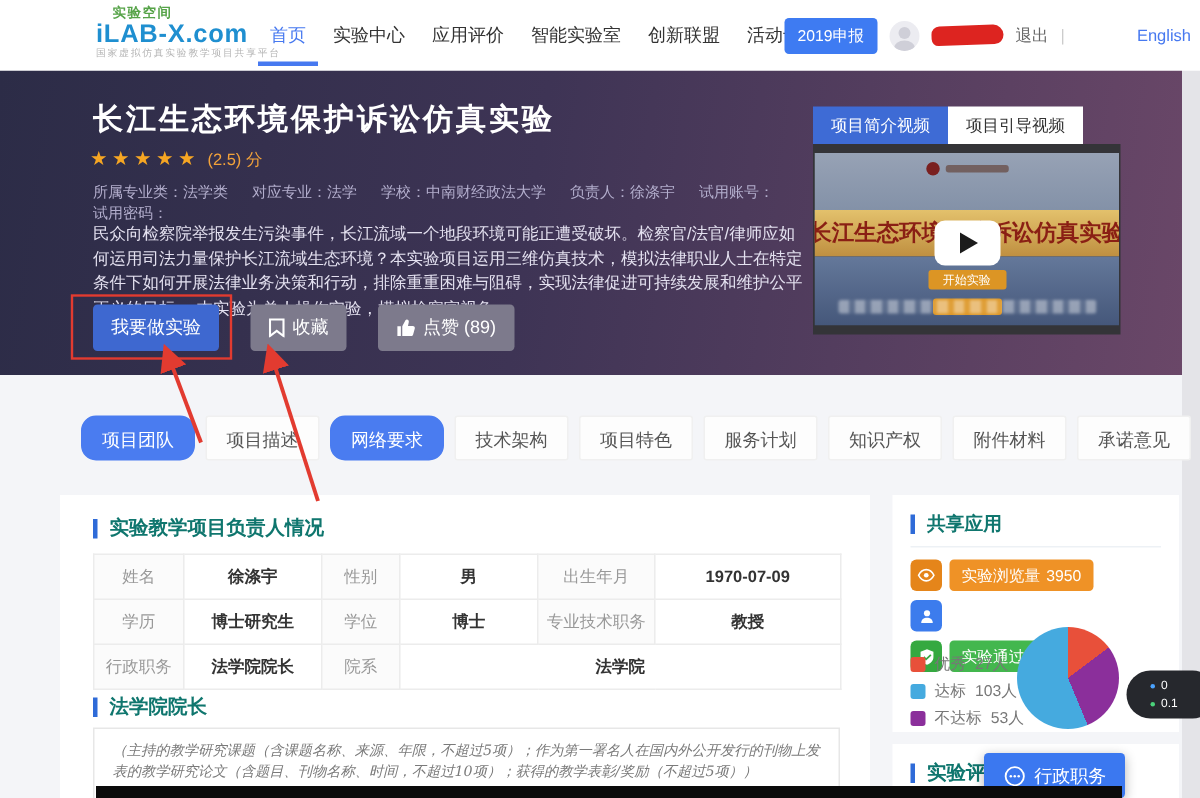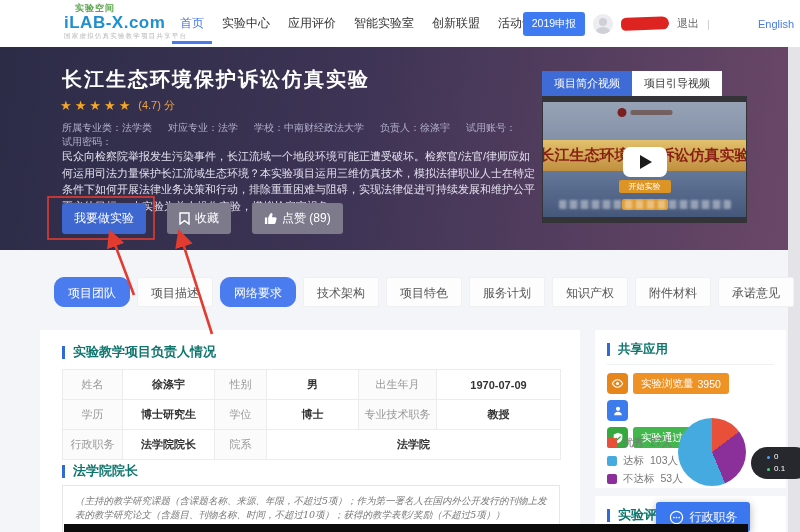--- a/index.html
+++ b/index.html
@@ -150,21 +150,21 @@
   </div>
 
   <div class="hero">
     <div class="hero-title">长江生态环境保护诉讼仿真实验</div>
     <div class="stars-row">
       <span class="star">★</span>
       <span class="star">★</span>
       <span class="star">★</span>
       <span class="star">★</span>
       <span class="star">★</span>
-      <span class="rating">(4.7) 分</span>
+      <span class="rating">(2.5) 分</span>
     </div>
     <div class="meta-row meta1">
       <span>所属专业类：法学类</span>
       <span>对应专业：法学</span>
       <span>学校：中南财经政法大学</span>
       <span>负责人：徐涤宇</span>
       <span>试用账号：</span>
     </div>
     <div class="meta-row meta2">
       <span>试用密码：</span>

